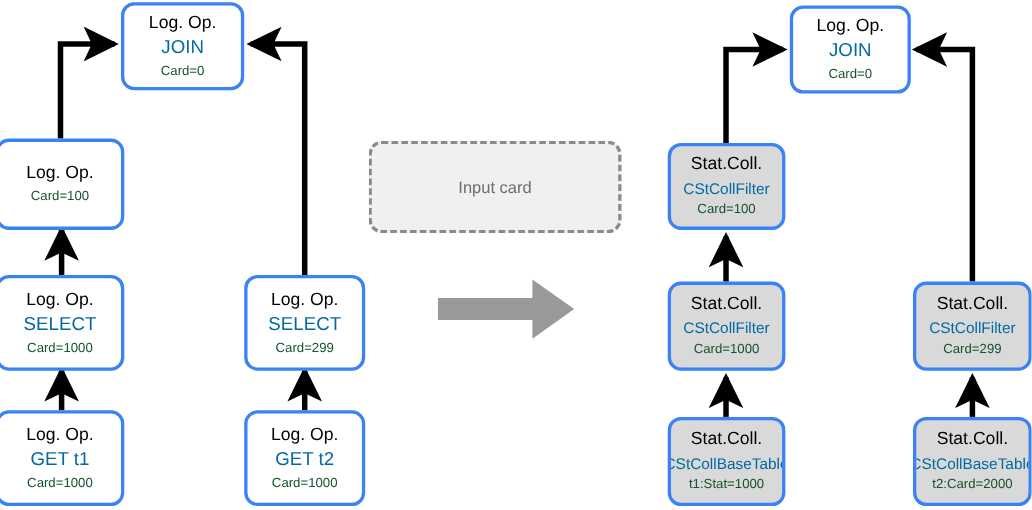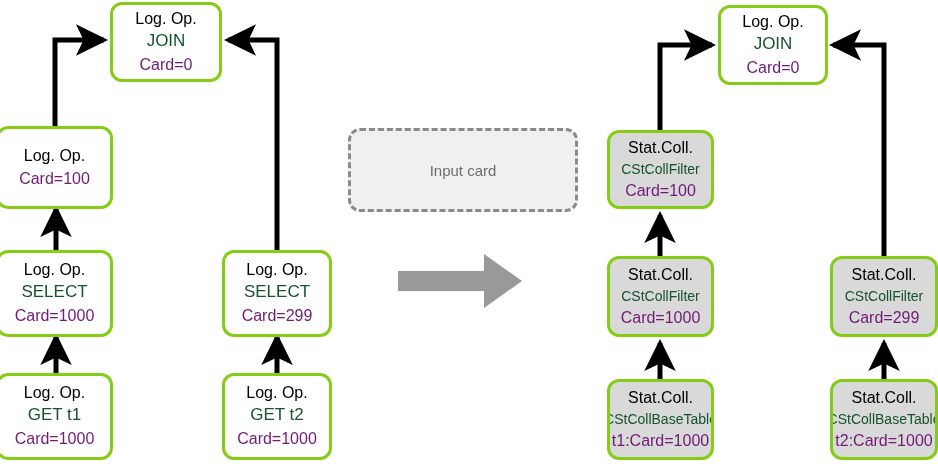--- a/index.html
+++ b/index.html
@@ -18,53 +18,53 @@
   #svg-layer {
     position: absolute;
     left: 0;
     top: 0;
     width: 938px;
     height: 464px;
   }
   .node {
     position: absolute;
     box-sizing: border-box;
-    border: 3px solid #84cc16;
+    border: 3px solid #3b82f6;
     border-radius: 12px;
     background: #ffffff;
     display: flex;
     flex-direction: column;
     align-items: center;
     justify-content: center;
     z-index: 5;
     overflow: hidden;
   }
   .node.shaded {
     background: #d9d9d9;
   }
   .node .line-top {
     font-size: 16px;
     color: #000000;
     line-height: 1.25;
     white-space: nowrap;
   }
   .node .line-mid {
     font-size: 17px;
-    color: #14532d;
+    color: #0369a1;
     line-height: 1.3;
     white-space: nowrap;
     margin-top: 1px;
   }
   .node .line-mid.small {
     font-size: 14px;
     margin-top: 2px;
   }
   .node .line-bot {
-    font-size: 16px;
-    color: #701a75;
+    font-size: 12px;
+    color: #14532d;
     line-height: 1.3;
     white-space: nowrap;
     margin-top: 3px;
   }
   .input-card {
     position: absolute;
     box-sizing: border-box;
     border: 3px dashed #8a8a8a;
     border-radius: 12px;
     background: #f0f0f0;
@@ -144,21 +144,21 @@
     <div class="line-mid">SELECT</div>
     <div class="line-bot">Card=299</div>
   </div>
 
   <div class="node" style="left:222px; top:373px; width:110px; height:87px;">
     <div class="line-top">Log. Op.</div>
     <div class="line-mid">GET t2</div>
     <div class="line-bot">Card=1000</div>
   </div>
 
-  <div class="input-card" style="left:348px; top:128px; width:230px; height:84px;">
+  <div class="input-card" style="left:335px; top:128px; width:230px; height:84px;">
     <span>Input card</span>
   </div>
 
   <svg class="big-arrow" style="left:398px; top:254px;" width="124" height="54" viewBox="0 0 124 54" xmlns="http://www.w3.org/2000/svg">
     <path d="M0,17 L86,17 L86,0 L124,27 L86,54 L86,37 L0,37 Z" fill="#999999"></path>
   </svg>
 
   <div class="node" style="left:718px; top:5px; width:110px; height:80px;">
     <div class="line-top">Log. Op.</div>
     <div class="line-mid">JOIN</div>
@@ -173,28 +173,28 @@
 
   <div class="node shaded" style="left:607px; top:256px; width:107px; height:81px;">
     <div class="line-top">Stat.Coll.</div>
     <div class="line-mid small">CStCollFilter</div>
     <div class="line-bot">Card=1000</div>
   </div>
 
   <div class="node shaded" style="left:607px; top:379px; width:107px; height:81px;">
     <div class="line-top">Stat.Coll.</div>
     <div class="line-mid small">CStCollBaseTable</div>
-    <div class="line-bot">t1:Card=1000</div>
+    <div class="line-bot">t1:Stat=1000</div>
   </div>
 
   <div class="node shaded" style="left:830px; top:256px; width:108px; height:81px;">
     <div class="line-top">Stat.Coll.</div>
     <div class="line-mid small">CStCollFilter</div>
     <div class="line-bot">Card=299</div>
   </div>
 
   <div class="node shaded" style="left:830px; top:379px; width:108px; height:81px;">
     <div class="line-top">Stat.Coll.</div>
     <div class="line-mid small">CStCollBaseTable</div>
-    <div class="line-bot">t2:Card=1000</div>
+    <div class="line-bot">t2:Card=2000</div>
   </div>
 
 </div>
 
 </body></html>

